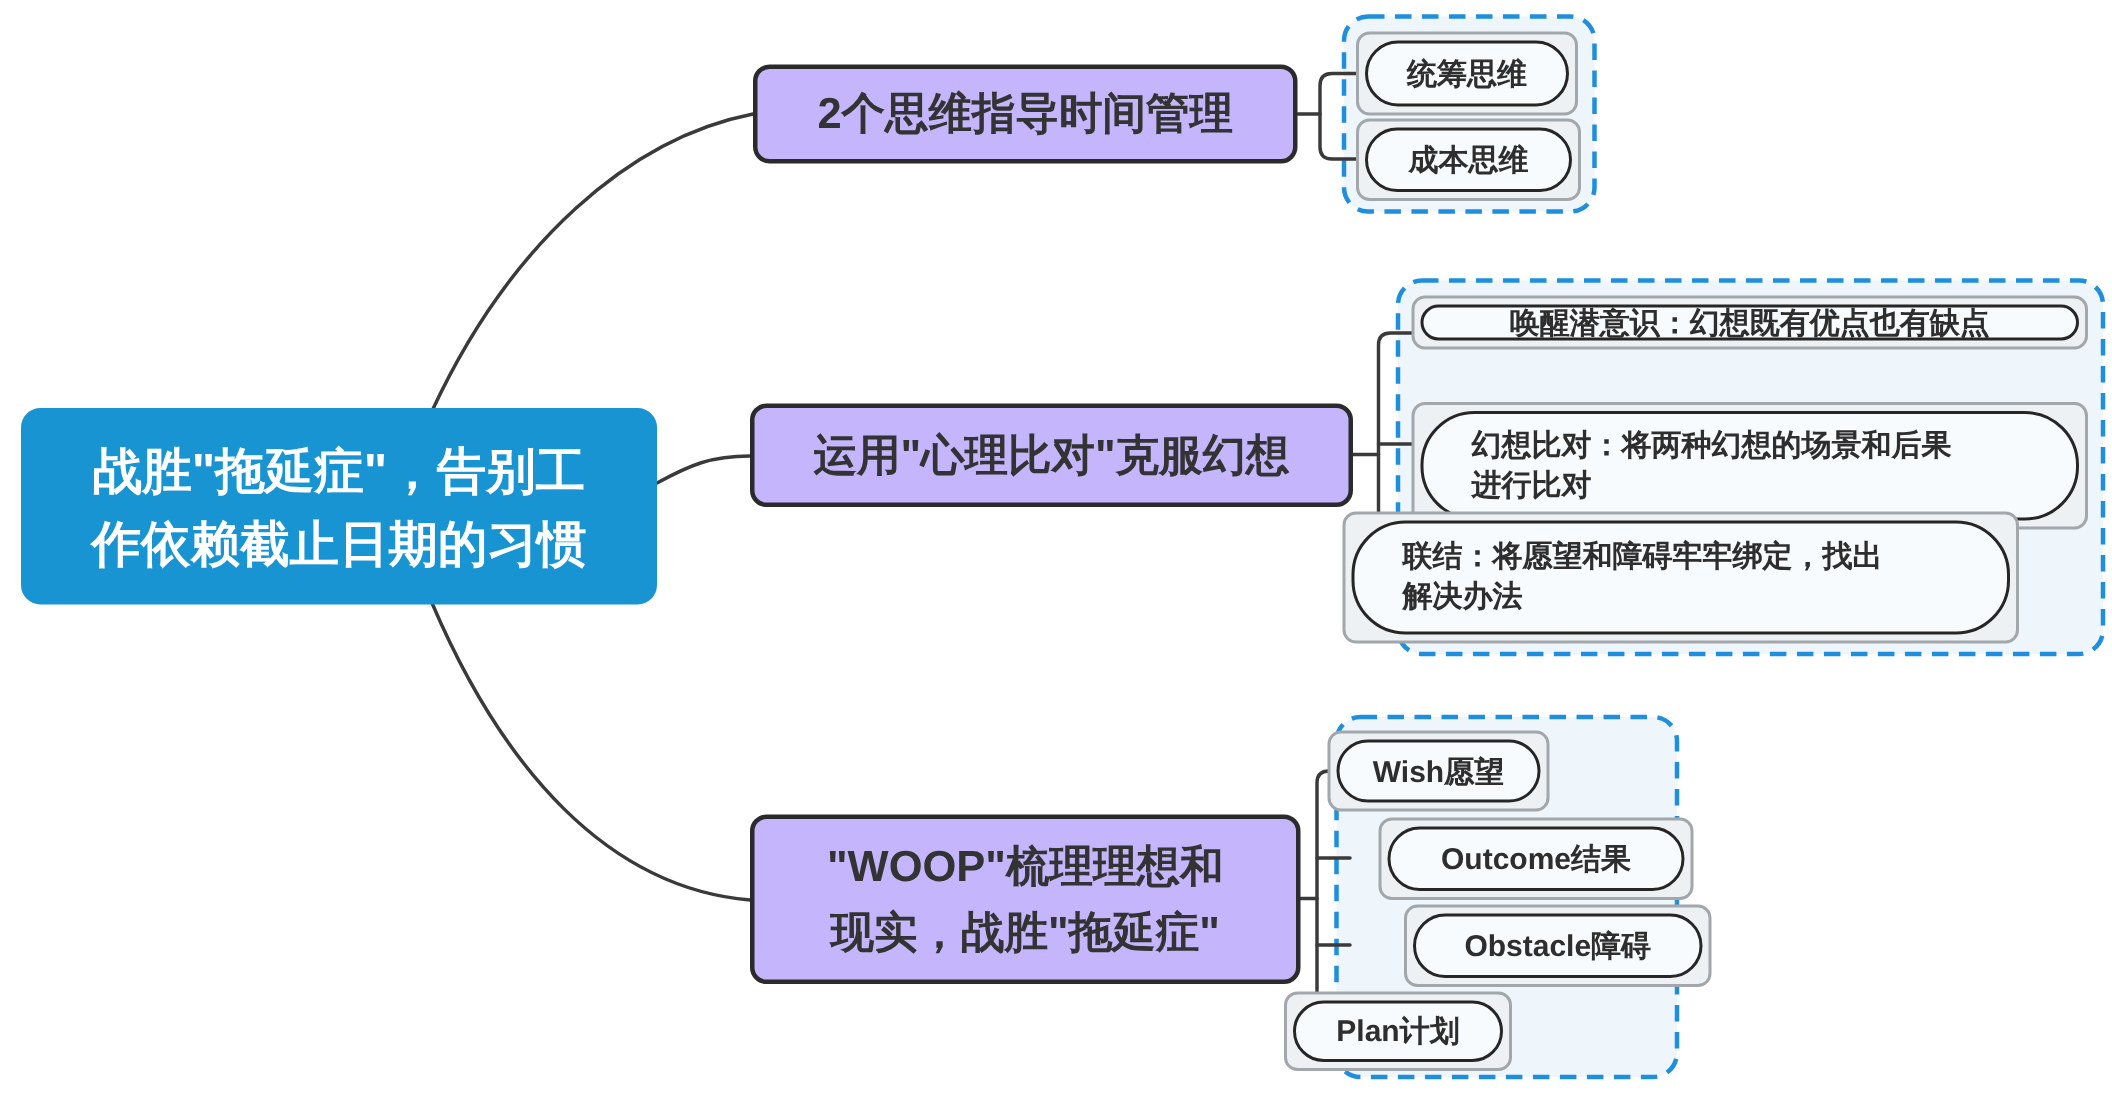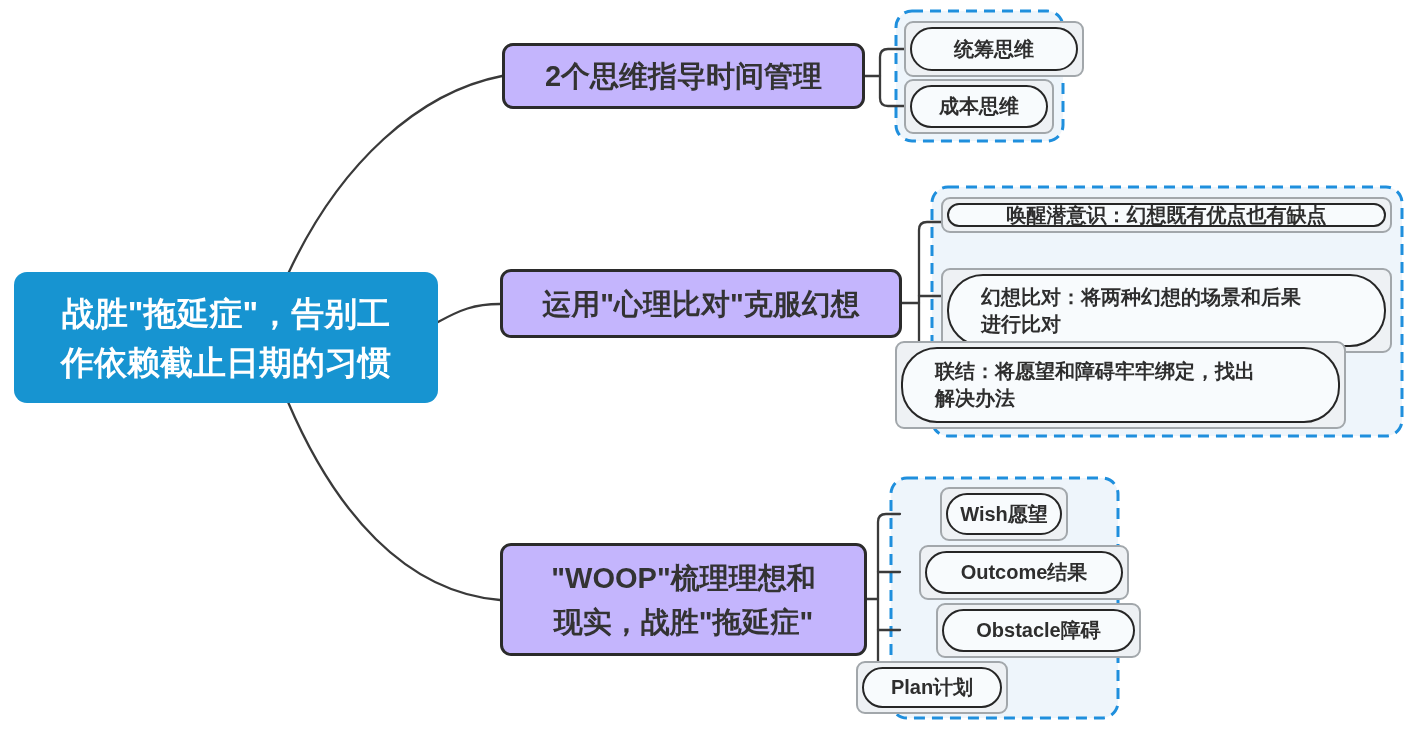--- a/index.html
+++ b/index.html
@@ -20,26 +20,26 @@
   .b2{left:500px;top:269px;width:402px;height:69px;}
   .b3{left:500px;top:543px;width:367px;height:113px;}
 
   .outer{position:absolute;box-sizing:border-box;background:#eef1f4;border:2px solid #a2a7ab;border-radius:9px;}
   .pill{position:absolute;left:4px;top:4px;right:4px;bottom:4px;box-sizing:border-box;
         background:#f8fbfd;border:2px solid #262626;border-radius:999px;
         display:flex;align-items:center;justify-content:center;
         font-weight:bold;font-size:20px;color:#2e2e2e;text-align:center;white-space:pre-line;}
   .pill.left{justify-content:flex-start;text-align:left;padding-left:32px;line-height:27px;border-radius:36px;}
 
-  .g1c1{left:904px;top:21px;width:180px;height:56px;}
+  .g1c1{left:904px;top:21px;width:148px;height:56px;}
   .g1c2{left:904px;top:79px;width:150px;height:55px;}
   .g2c1{left:941px;top:197px;width:451px;height:36px;}
   .g2c2{left:941px;top:268px;width:451px;height:85px;}
   .g2c3{left:895px;top:341px;width:451px;height:88px;}
-  .g3c1{left:940px;top:487px;width:128px;height:54px;padding-left:15px;}
+  .g3c1{left:885px;top:487px;width:148px;height:54px;padding-left:15px;}
   .g3c2{left:900px;top:545px;width:210px;height:55px;margin-left:19px;}
   .g3c3{left:900px;top:603px;width:205px;height:55px;margin-left:36px;}
   .g3c4{left:856px;top:661px;width:152px;height:53px;}
 </style>
 </head>
 <body>
 
 <div class="canvas">
 
   <svg class="layer" viewBox="0 0 1408 732" xmlns="http://www.w3.org/2000/svg">

